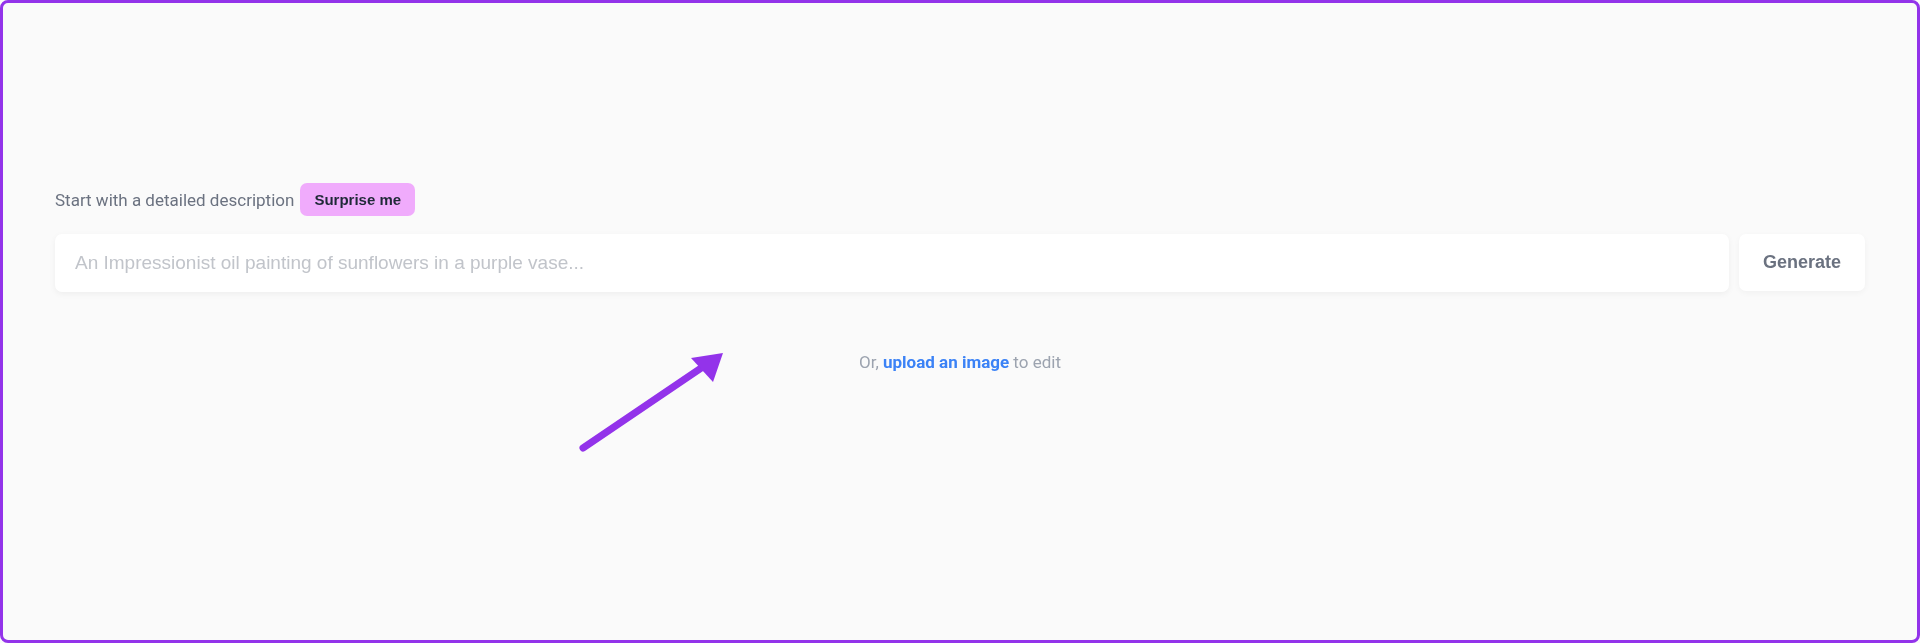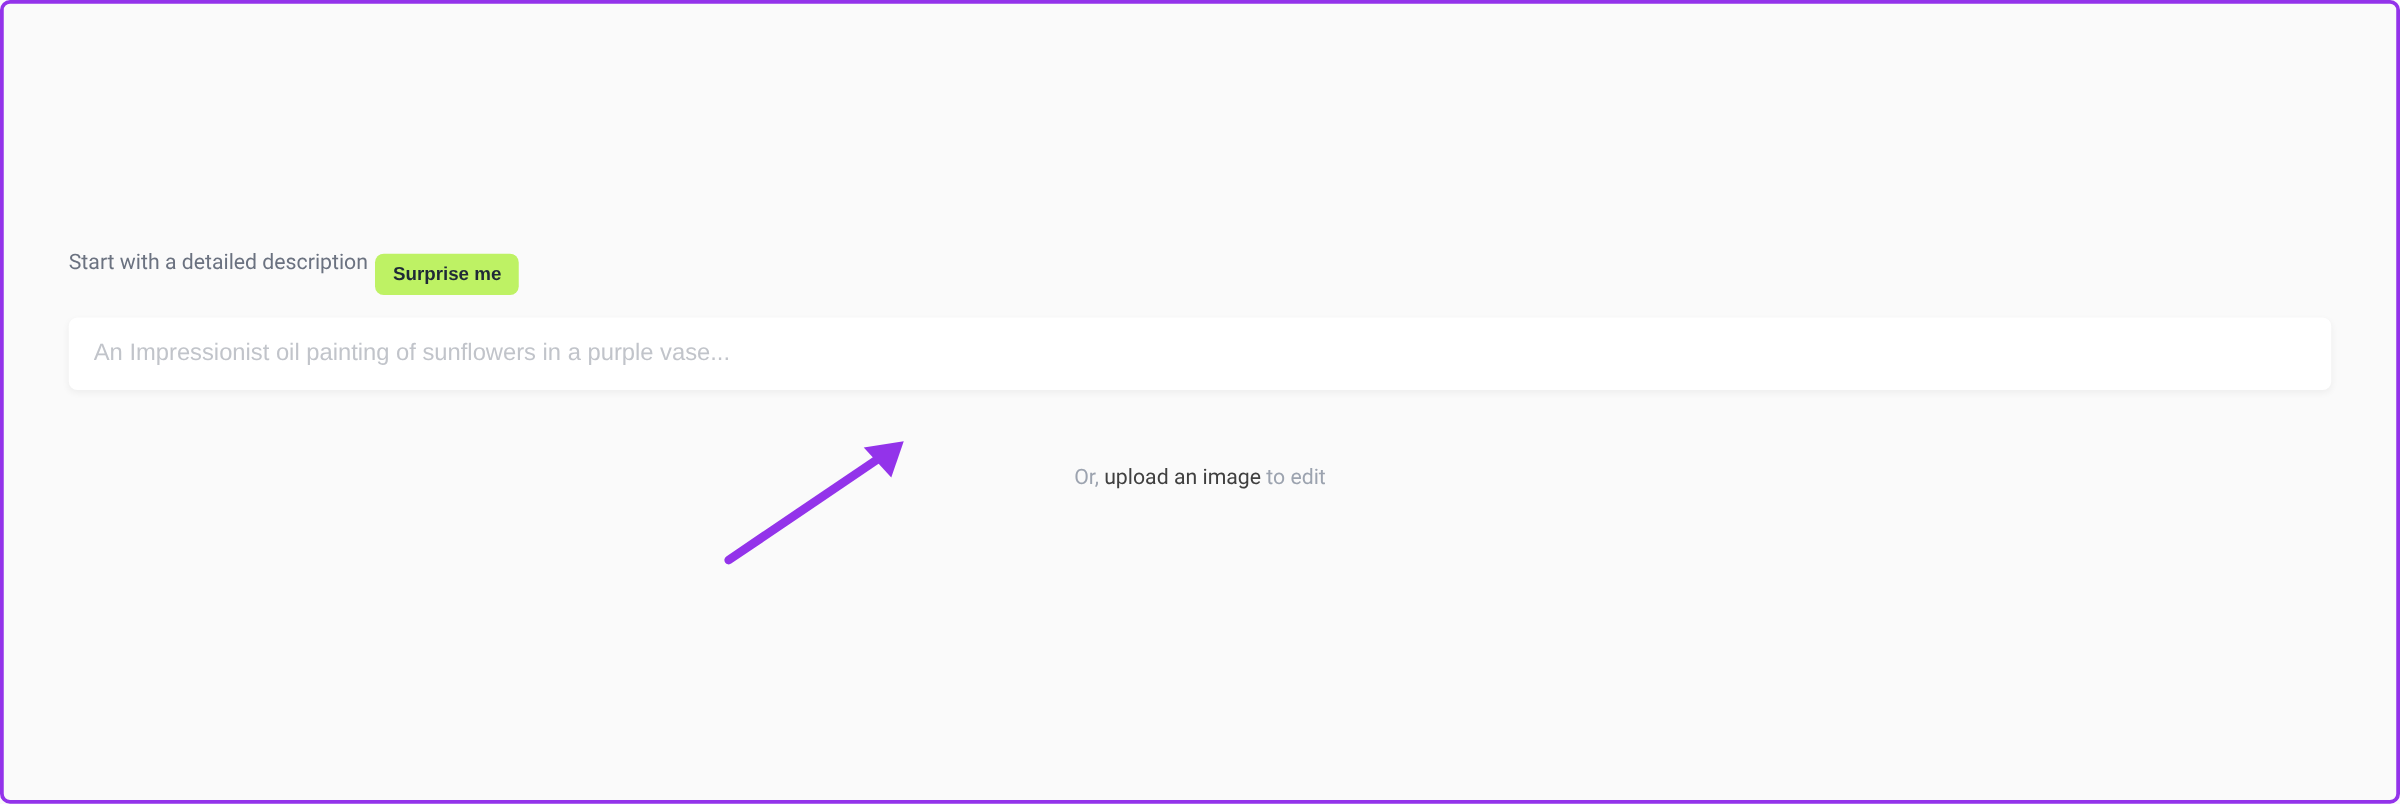--- a/index.html
+++ b/index.html
@@ -25,29 +25,28 @@
       align-items: center;
       gap: 6px;
       margin-bottom: 18px;
     }
     .header-label {
       font-size: 17px;
       color: #6b7280;
       font-weight: 400;
     }
     .surprise-btn {
-      background: #bef264;
+      background: #f0abfc;
       border: none;
       border-radius: 7px;
       padding: 8px 14px;
       font-size: 15px;
       font-weight: 700;
       color: #1f2937;
       cursor: pointer;
-      margin-top: 20px;
     }
     .input-row {
       display: flex;
       gap: 10px;
       align-items: flex-start;
     }
     .prompt-input {
       flex: 1;
       background: #ffffff;
       border: none;
@@ -74,22 +73,22 @@
     }
     .upload-row {
       text-align: center;
       margin-top: 60px;
       font-size: 17px;
     }
     .upload-prefix {
       color: #9ca3af;
     }
     .upload-link {
-      color: #404040;
-      font-weight: 400;
+      color: #3b82f6;
+      font-weight: 700;
       cursor: pointer;
     }
     .upload-suffix {
       color: #9ca3af;
     }
     .arrow-annotation {
       position: absolute;
       left: 570px;
       top: 345px;
       pointer-events: none;
@@ -98,20 +97,21 @@
 </head>
 <body>
 
 <div class="container">
   <div class="header-row">
     <span class="header-label">Start with a detailed description</span>
     <button class="surprise-btn">Surprise me</button>
   </div>
   <div class="input-row">
     <input type="text" class="prompt-input" autofocus="" placeholder="An Impressionist oil painting of sunflowers in a purple vase..." style="">
+    <button class="generate-btn">Generate</button>
   </div>
   <div class="upload-row">
     <span class="upload-prefix">Or, </span><span class="upload-link">upload an image</span><span class="upload-suffix"> to edit</span>
   </div>
 </div>
 
 <svg class="arrow-annotation" width="170" height="110" viewBox="0 0 170 110">
   <line x1="10" y1="100" x2="140" y2="12" stroke="#9333ea" stroke-width="7" stroke-linecap="round"></line>
   <polygon points="150,5 118,10 140,34" fill="#9333ea"></polygon>
 </svg>

